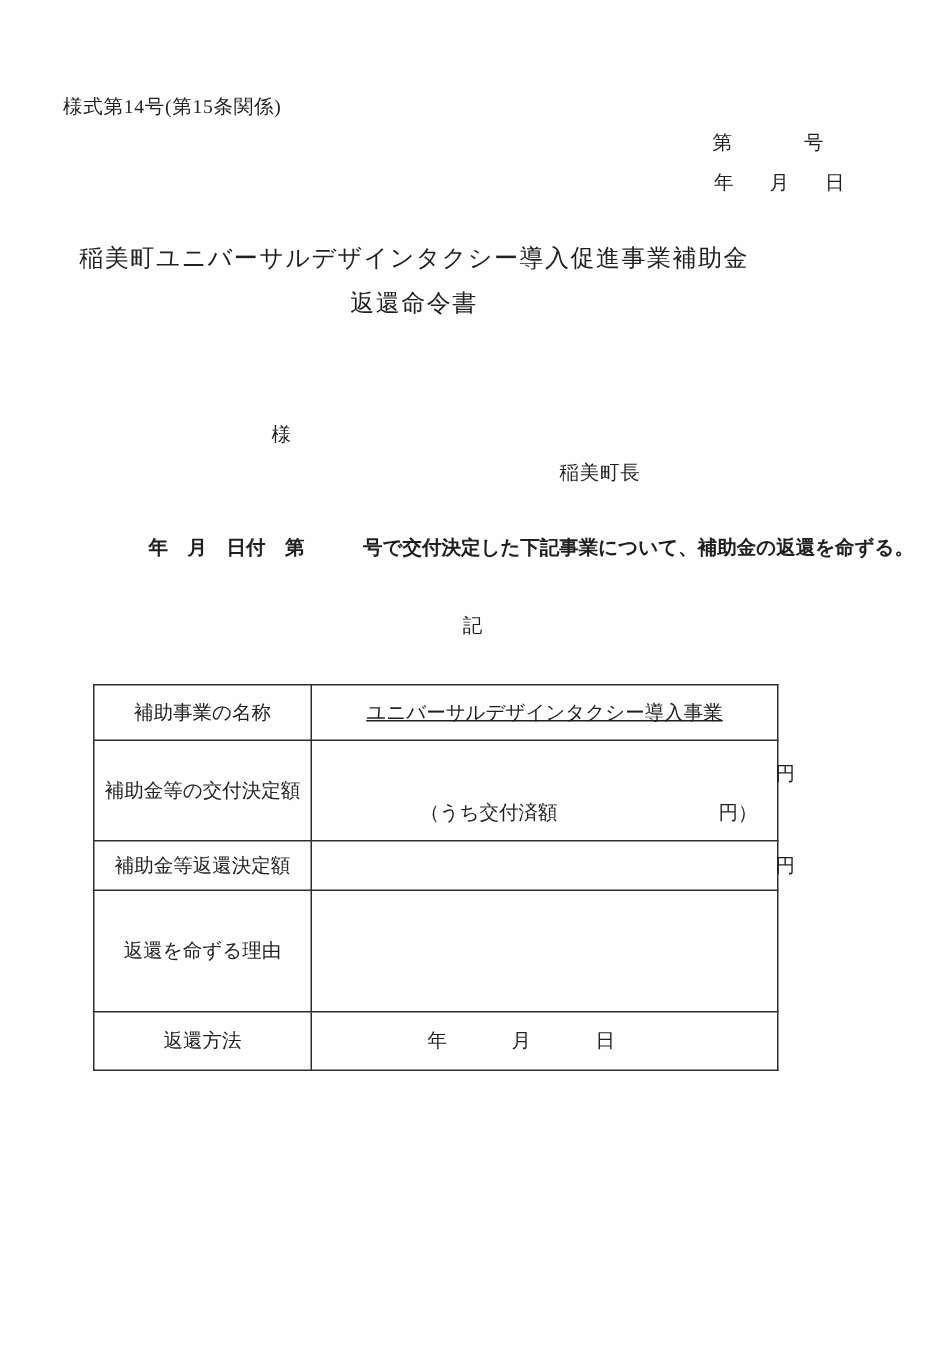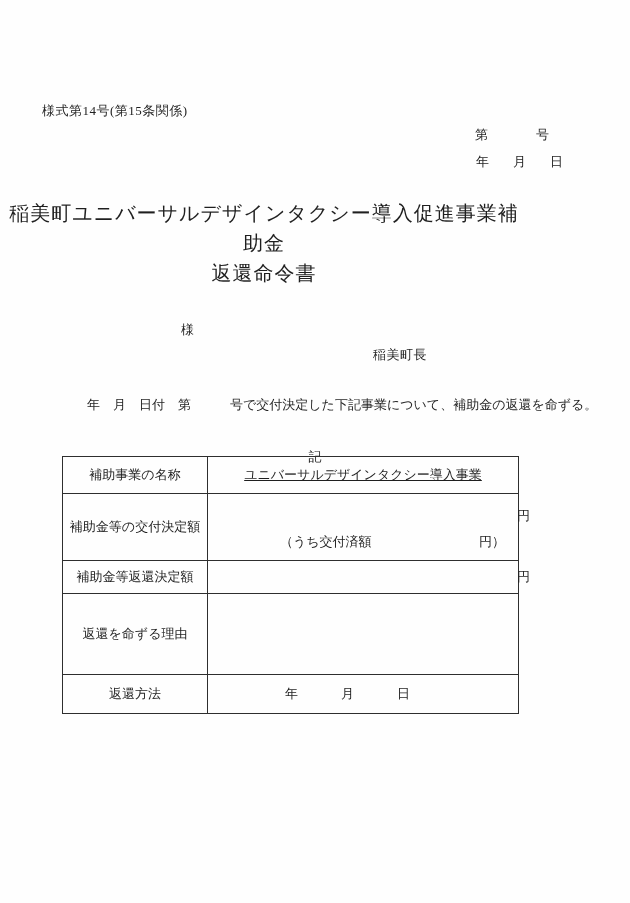--- a/index.html
+++ b/index.html
@@ -11,21 +11,21 @@
     position: relative;
     width: 630px;
     height: 903px;
     margin: 0 auto;
     background: #fefefe;
     font-family: "Liberation Serif", "DejaVu Serif", serif;
     color: #1f1f1f;
     font-size: 13px;
     overflow: hidden;
   }
-  .abs { position: absolute; margin-top: 40px; }
+  .abs { position: absolute; }
 
   .form-number {
     left: 42px;
     top: 62px;
     letter-spacing: 0.5px;
   }
   .doc-number-row {
     left: 475px;
     top: 86px;
     width: 74px;
@@ -33,41 +33,42 @@
     justify-content: space-between;
   }
   .issue-date-row {
     left: 476px;
     top: 113px;
     width: 87px;
     display: flex;
     justify-content: space-between;
   }
   .doc-title {
-    left: 4px;
+    left: 16px;
     top: 158px;
     width: 520px;
     text-align: center;
-    font-size: 20px;
+    font-size: 16px;
     line-height: 30px;
     letter-spacing: 1px;
   }
   .recipient {
     left: 181px;
     top: 281px;
   }
   .issuer {
     left: 373px;
     top: 306px;
     letter-spacing: 0.5px;
   }
   .body-text {
-    left: 87px;
+    left: 99px;
     top: 356px;
     width: 520px;
+    font-weight: bold;
   }
   .section-marker {
     left: 0;
     top: 408px;
     width: 630px;
     text-align: center;
   }
 
   table.form-table {
     position: absolute;

